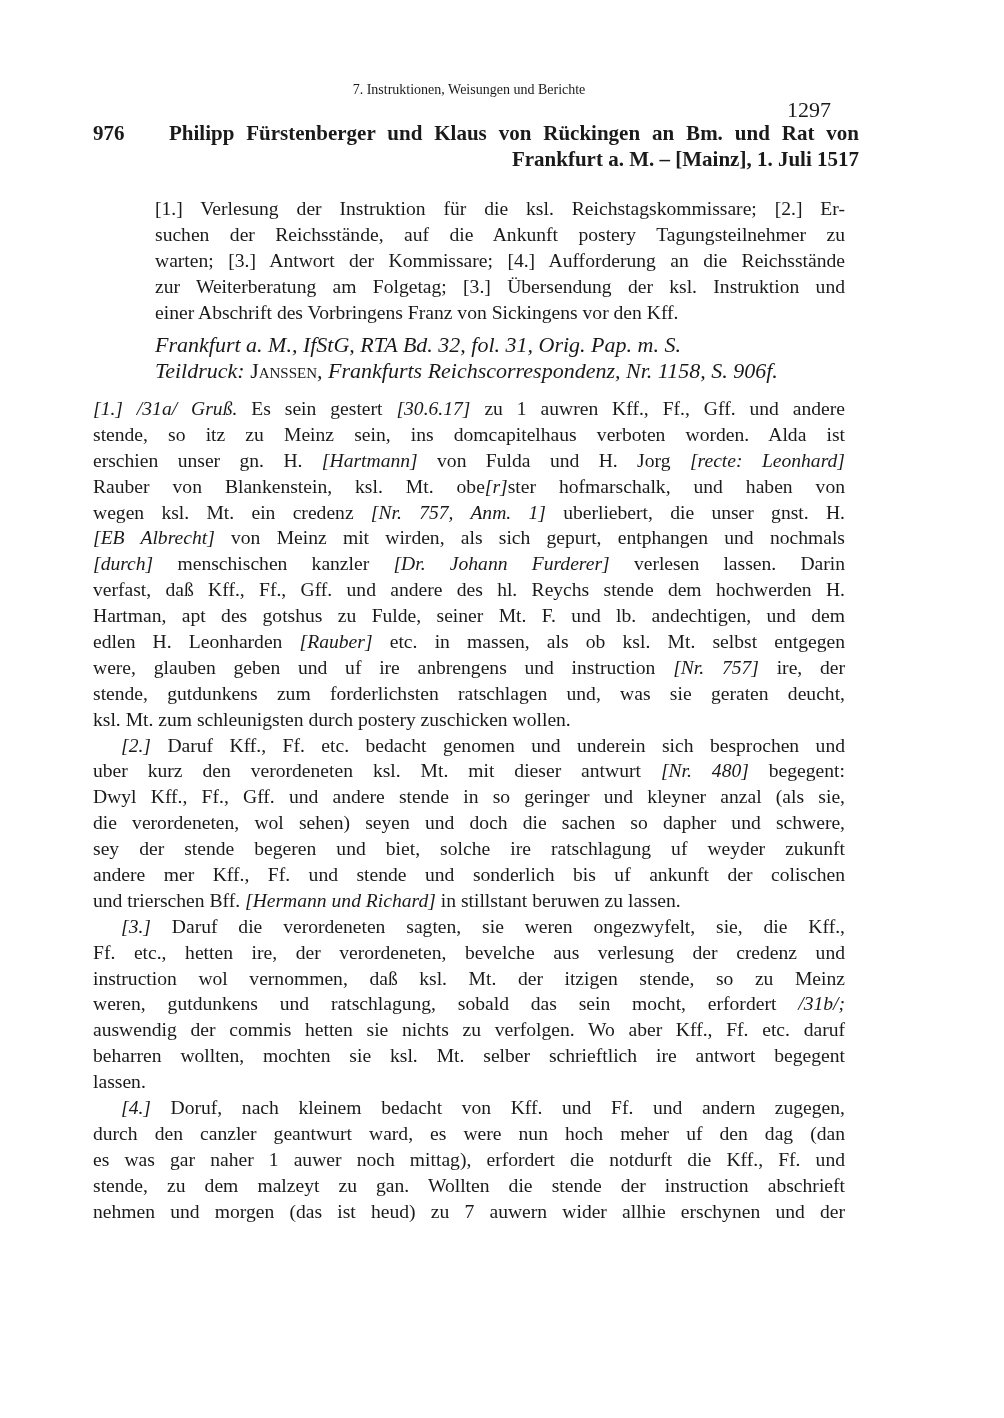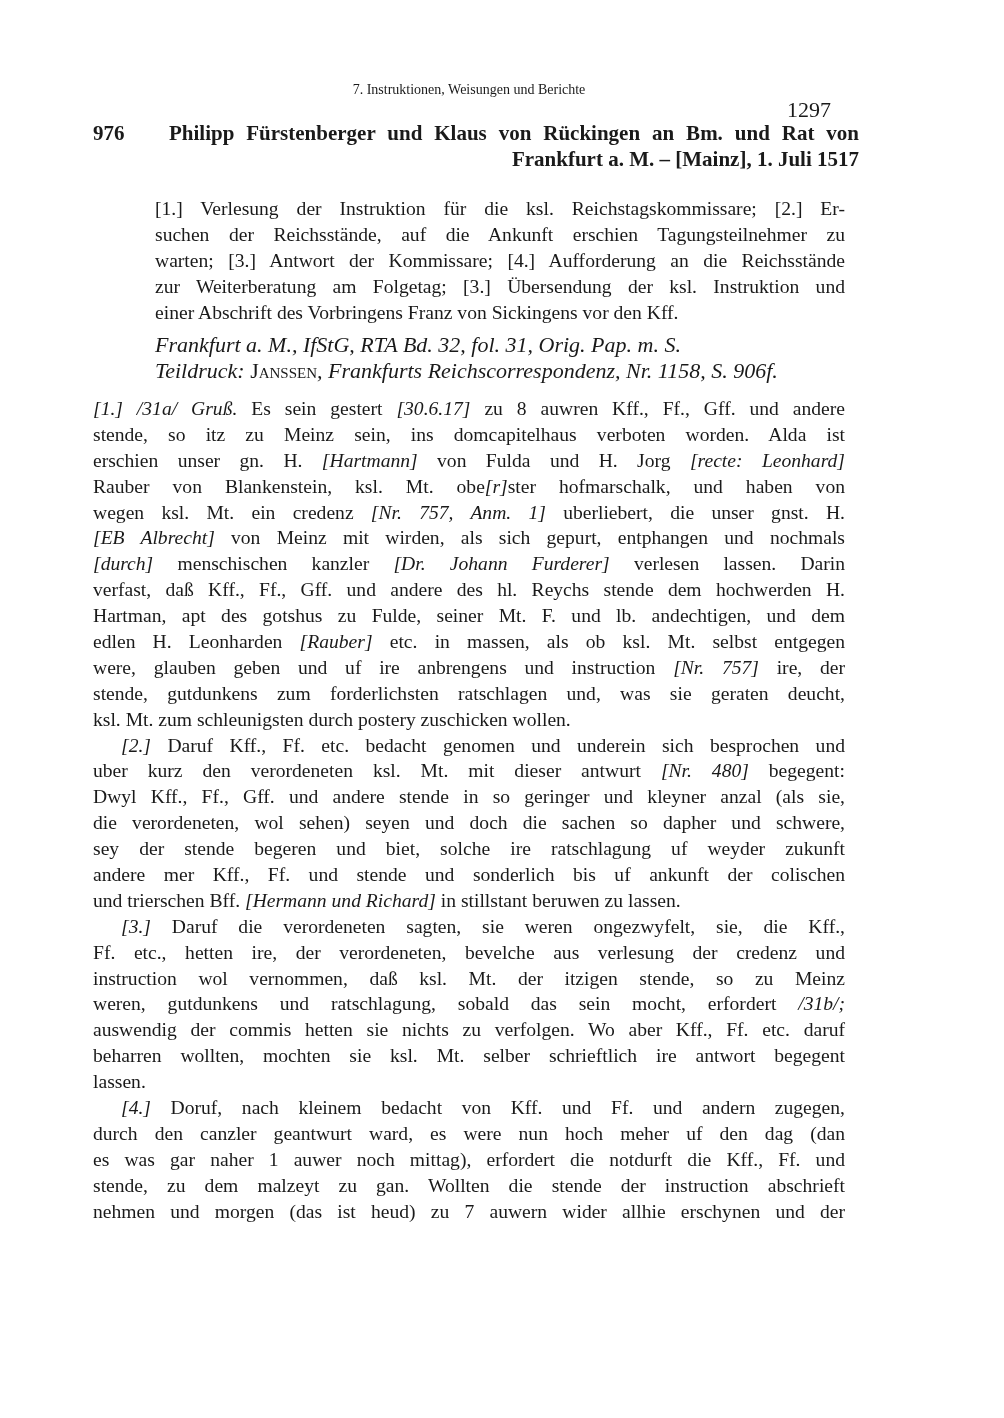--- a/index.html
+++ b/index.html
@@ -34,33 +34,33 @@
 <div class="doc-head">
   <span class="doc-num">976</span>
   <div class="doc-title">
     <span class="ln just">Philipp Fürstenberger und Klaus von Rückingen an Bm. und Rat von</span>
     <span class="ln">Frankfurt a. M. – [Mainz], 1. Juli 1517</span>
   </div>
 </div>
 
 <div class="summary">
   <span class="ln just">[1.] Verlesung der Instruktion für die ksl. Reichstagskommissare; [2.] Er-</span>
-  <span class="ln just">suchen der Reichsstände, auf die Ankunft erschien Tagungsteilnehmer zu</span>
+  <span class="ln just">suchen der Reichsstände, auf die Ankunft postery Tagungsteilnehmer zu</span>
   <span class="ln just">warten; [3.] Antwort der Kommissare; [4.] Aufforderung an die Reichsstände</span>
   <span class="ln just">zur Weiterberatung am Folgetag; [3.] Übersendung der ksl. Instruktion und</span>
   <span class="ln">einer Abschrift des Vorbringens Franz von Sickingens vor den Kff.</span>
 </div>
 
 <div class="source">
   <span class="ln">Frankfurt a. M., IfStG, RTA Bd. 32, fol. 31, Orig. Pap. m. S.</span>
   <span class="ln"><span>Teildruck:</span> <span class="sc">Janssen</span><span>, Frankfurts Reichscorrespondenz, Nr. 1158, S. 906f.</span></span>
 </div>
 
 <div class="body-text" id="body-text">
-    <span class="ln just"><span class="it">[1.] /31a/ Gruß.</span><span> Es sein gestert </span><span class="it">[30.6.17]</span><span> zu 8 auwren Kff., Ff., Gff. und andere</span></span>
+    <span class="ln just"><span class="it">[1.] /31a/ Gruß.</span><span> Es sein gestert </span><span class="it">[30.6.17]</span><span> zu 1 auwren Kff., Ff., Gff. und andere</span></span>
     <span class="ln just"><span>stende, so itz zu Meinz sein, ins domcapitelhaus verboten worden. Alda ist</span></span>
     <span class="ln just"><span>erschien unser gn. H. </span><span class="it">[Hartmann]</span><span> von Fulda und H. Jorg </span><span class="it">[recte: Leonhard]</span></span>
     <span class="ln just"><span>Rauber von Blankenstein, ksl. Mt. obe</span><span class="it">[r]</span><span>ster hofmarschalk, und haben von</span></span>
     <span class="ln just"><span>wegen ksl. Mt. ein credenz </span><span class="it">[Nr. 757, Anm. 1]</span><span> uberliebert, die unser gnst. H.</span></span>
     <span class="ln just"><span class="it">[EB Albrecht]</span><span> von Meinz mit wirden, als sich gepurt, entphangen und nochmals</span></span>
     <span class="ln just"><span class="it">[durch]</span><span> menschischen kanzler </span><span class="it">[Dr. Johann Furderer]</span><span> verlesen lassen. Darin</span></span>
     <span class="ln just"><span>verfast, daß Kff., Ff., Gff. und andere des hl. Reychs stende dem hochwerden H.</span></span>
     <span class="ln just"><span>Hartman, apt des gotshus zu Fulde, seiner Mt. F. und lb. andechtigen, und dem</span></span>
     <span class="ln just"><span>edlen H. Leonharden </span><span class="it">[Rauber]</span><span> etc. in massen, als ob ksl. Mt. selbst entgegen</span></span>
     <span class="ln just"><span>were, glauben geben und uf ire anbrengens und instruction </span><span class="it">[Nr. 757]</span><span> ire, der</span></span>

